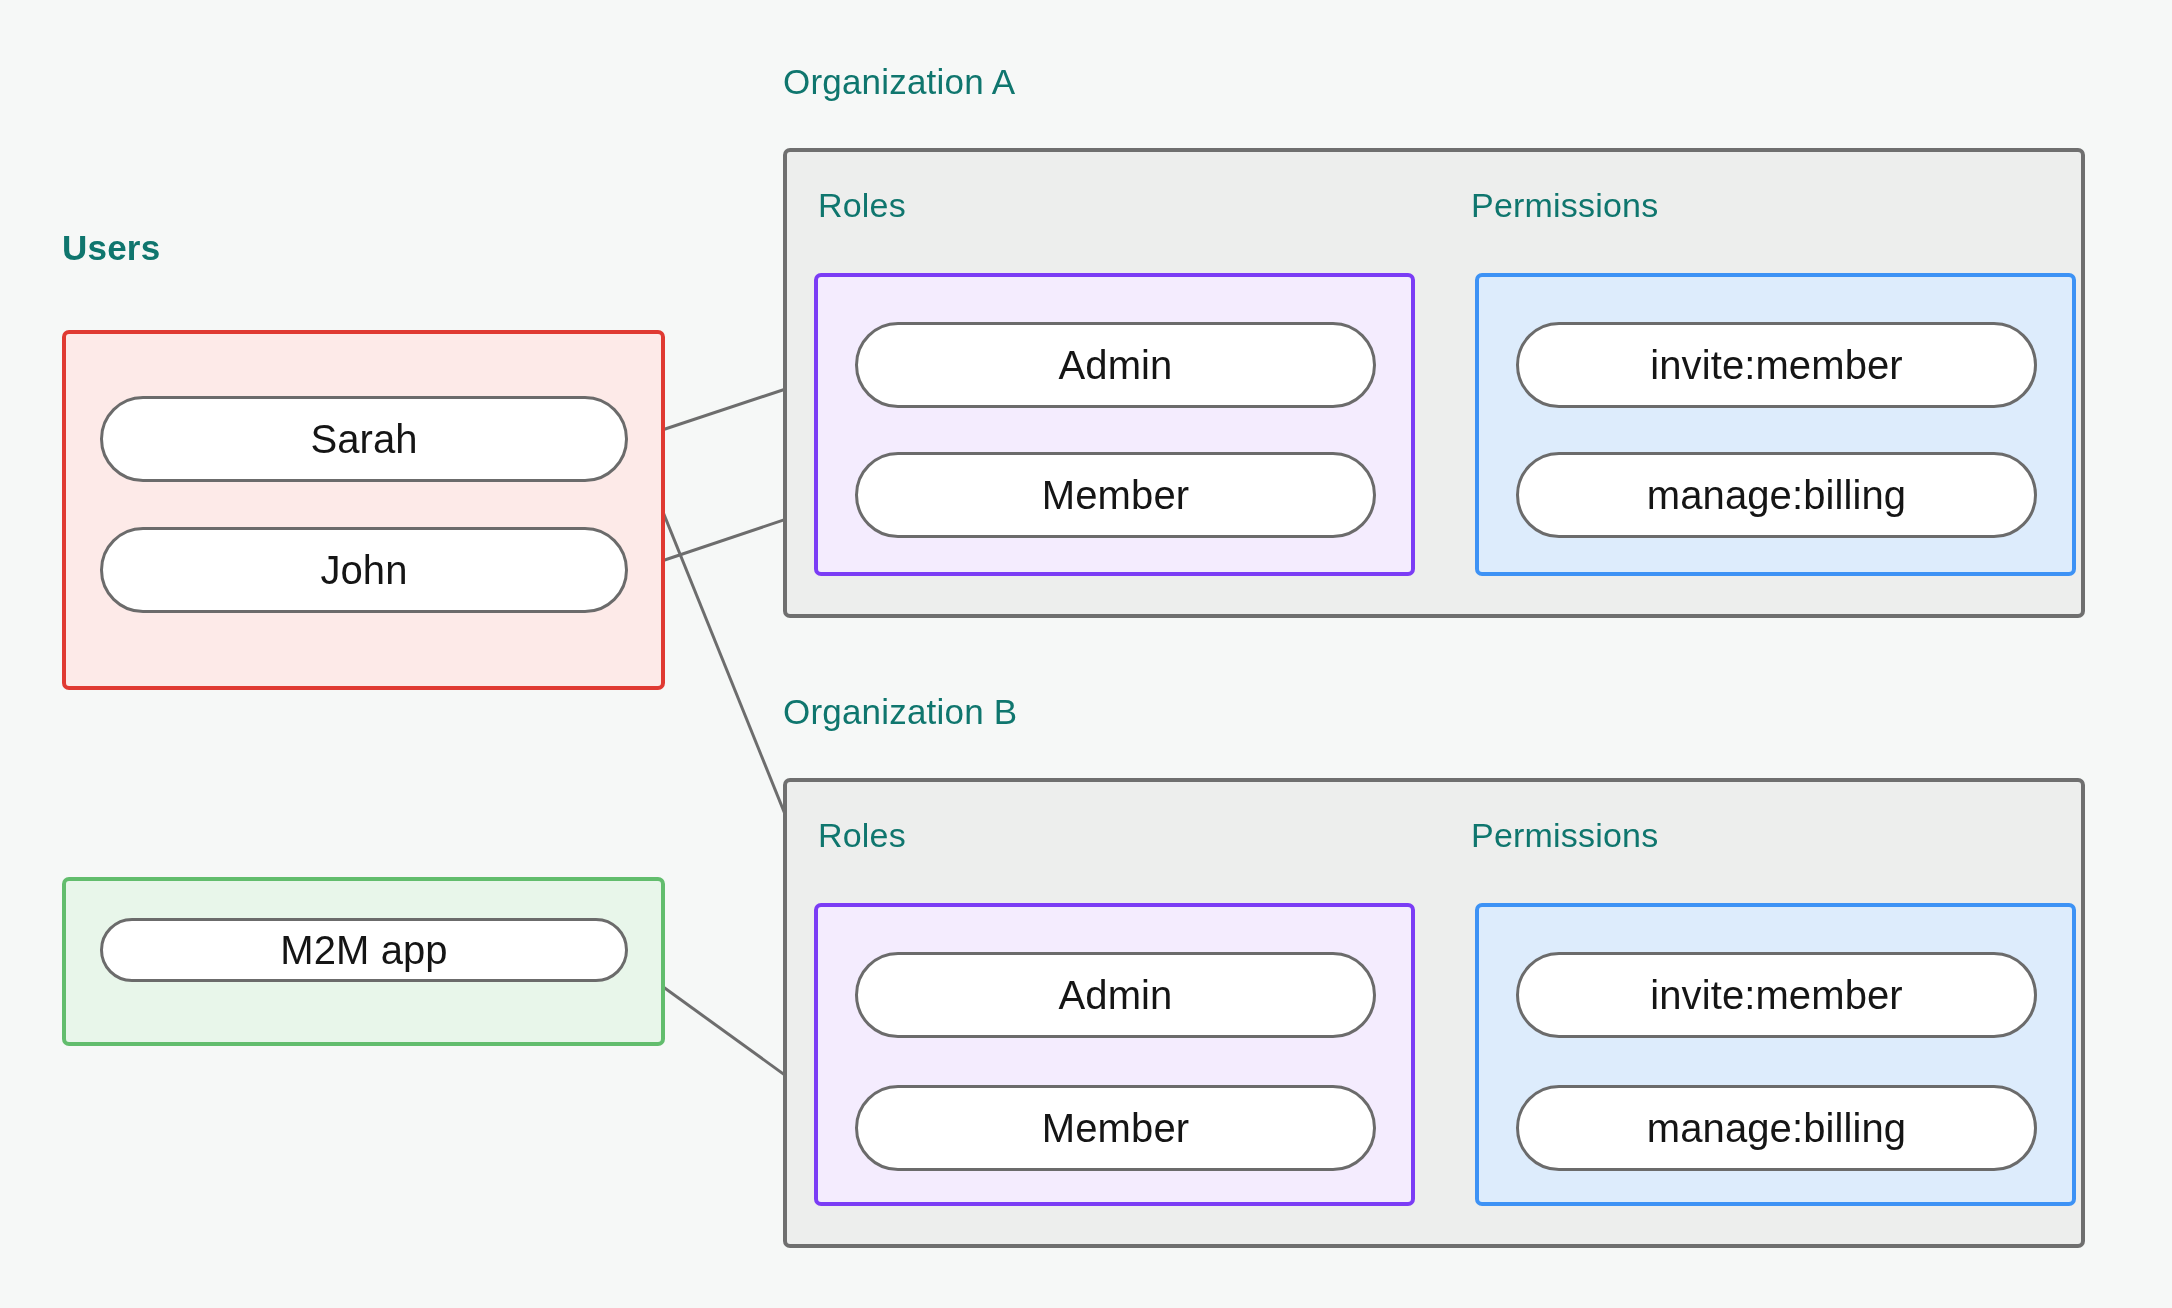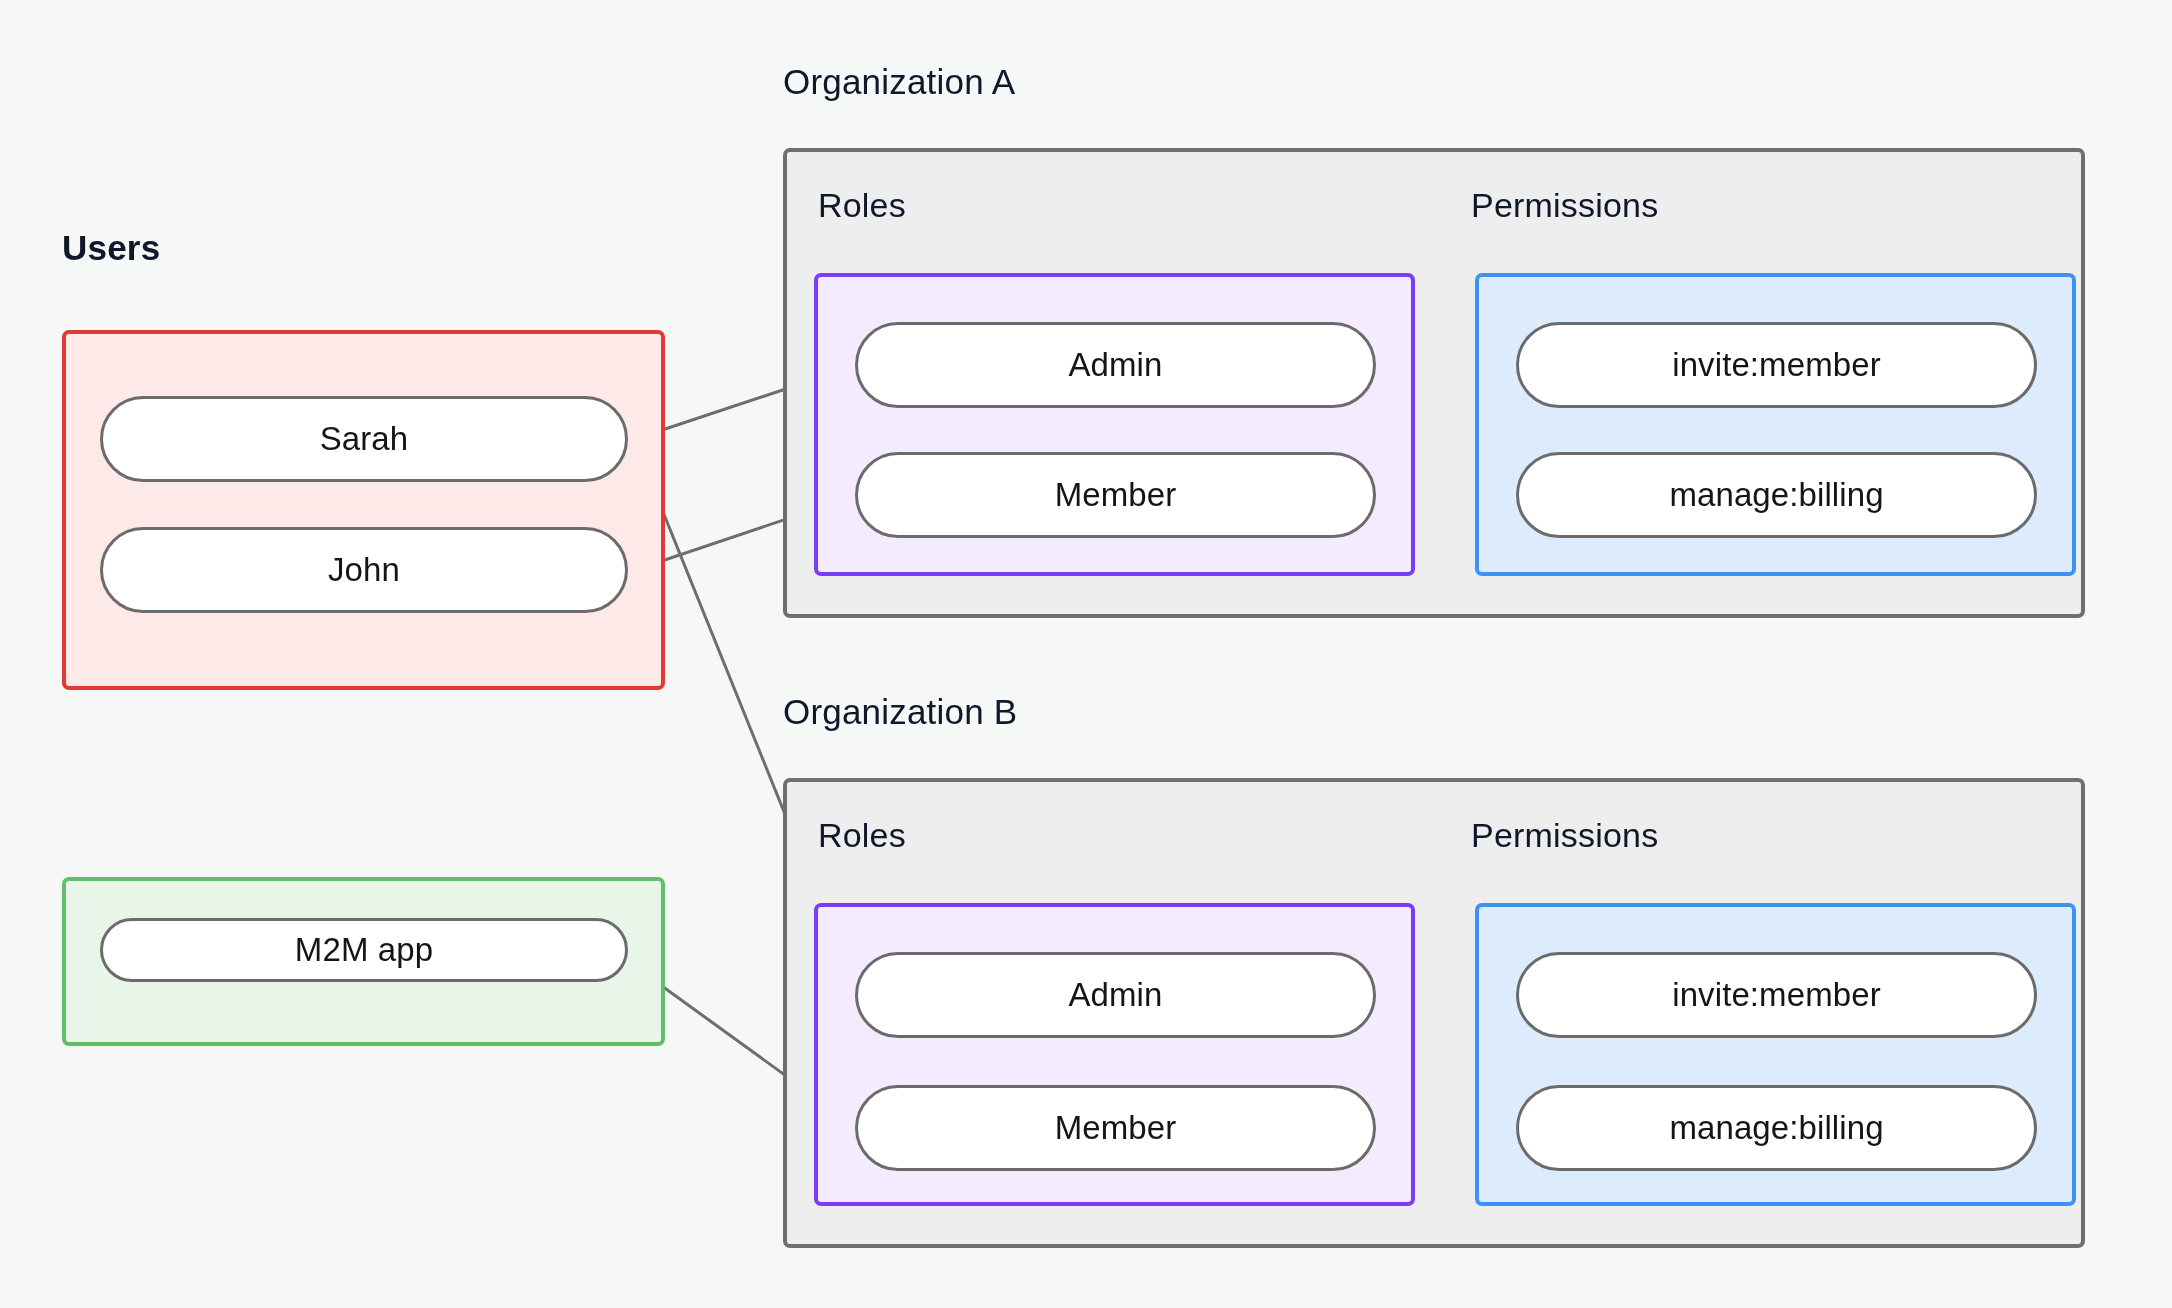--- a/index.html
+++ b/index.html
@@ -17,21 +17,21 @@
     height: 1308px;
     background: #f6f8f7;
     overflow: hidden;
   }
 
   
   .caption {
     position: absolute;
     font-size: 35px;
     font-weight: 400;
-    color: #0f172a;
+    color: #0f766e;
     letter-spacing: 0.2px;
     white-space: nowrap;
   }
   .caption.bold { font-weight: 700; }
 
   
   .frame {
     position: absolute;
     box-sizing: border-box;
     border-radius: 7px;
@@ -60,21 +60,21 @@
   
   .pill {
     position: absolute;
     box-sizing: border-box;
     background: #ffffff;
     border: 3.5px solid #6b6b6b;
     border-radius: 999px;
     display: flex;
     align-items: center;
     justify-content: center;
-    font-size: 33px;
+    font-size: 40px;
     color: #151515;
     letter-spacing: 0.1px;
     white-space: nowrap;
   }
 
   
   #edges {
     position: absolute;
     left: 0;
     top: 0;

